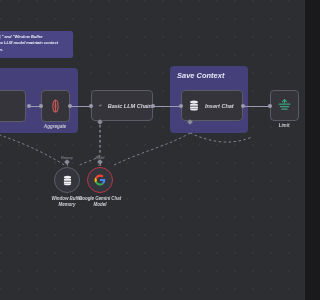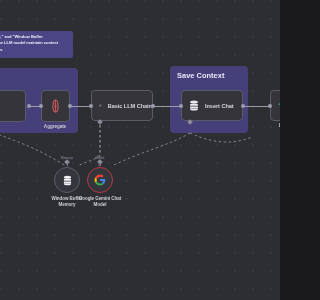--- a/index.html
+++ b/index.html
@@ -2,28 +2,29 @@
 <html><head>
 <meta charset="utf-8">
 <style>
   html, body {
     margin: 0;
     padding: 0;
     background: #1a1a1c;
   }
   #canvas {
     position: relative;
-    width: 280px;
+    width: 305px;
     height: 300px;
     overflow: hidden;
     background-color: #2d2e32;
     background-image:
       radial-gradient(circle at 1px 1px, rgba(255,255,255,0.045) 1px, transparent 0);
     background-size: 18px 18px;
     font-family: "Liberation Sans", sans-serif;
+    font-style: italic;
     -webkit-font-smoothing: antialiased;
   }
 
   
   .sticky {
     position: absolute;
     background: #4a4585;
     border-radius: 2px;
     box-sizing: border-box;
     padding: 3px 4px 3px 3px;

